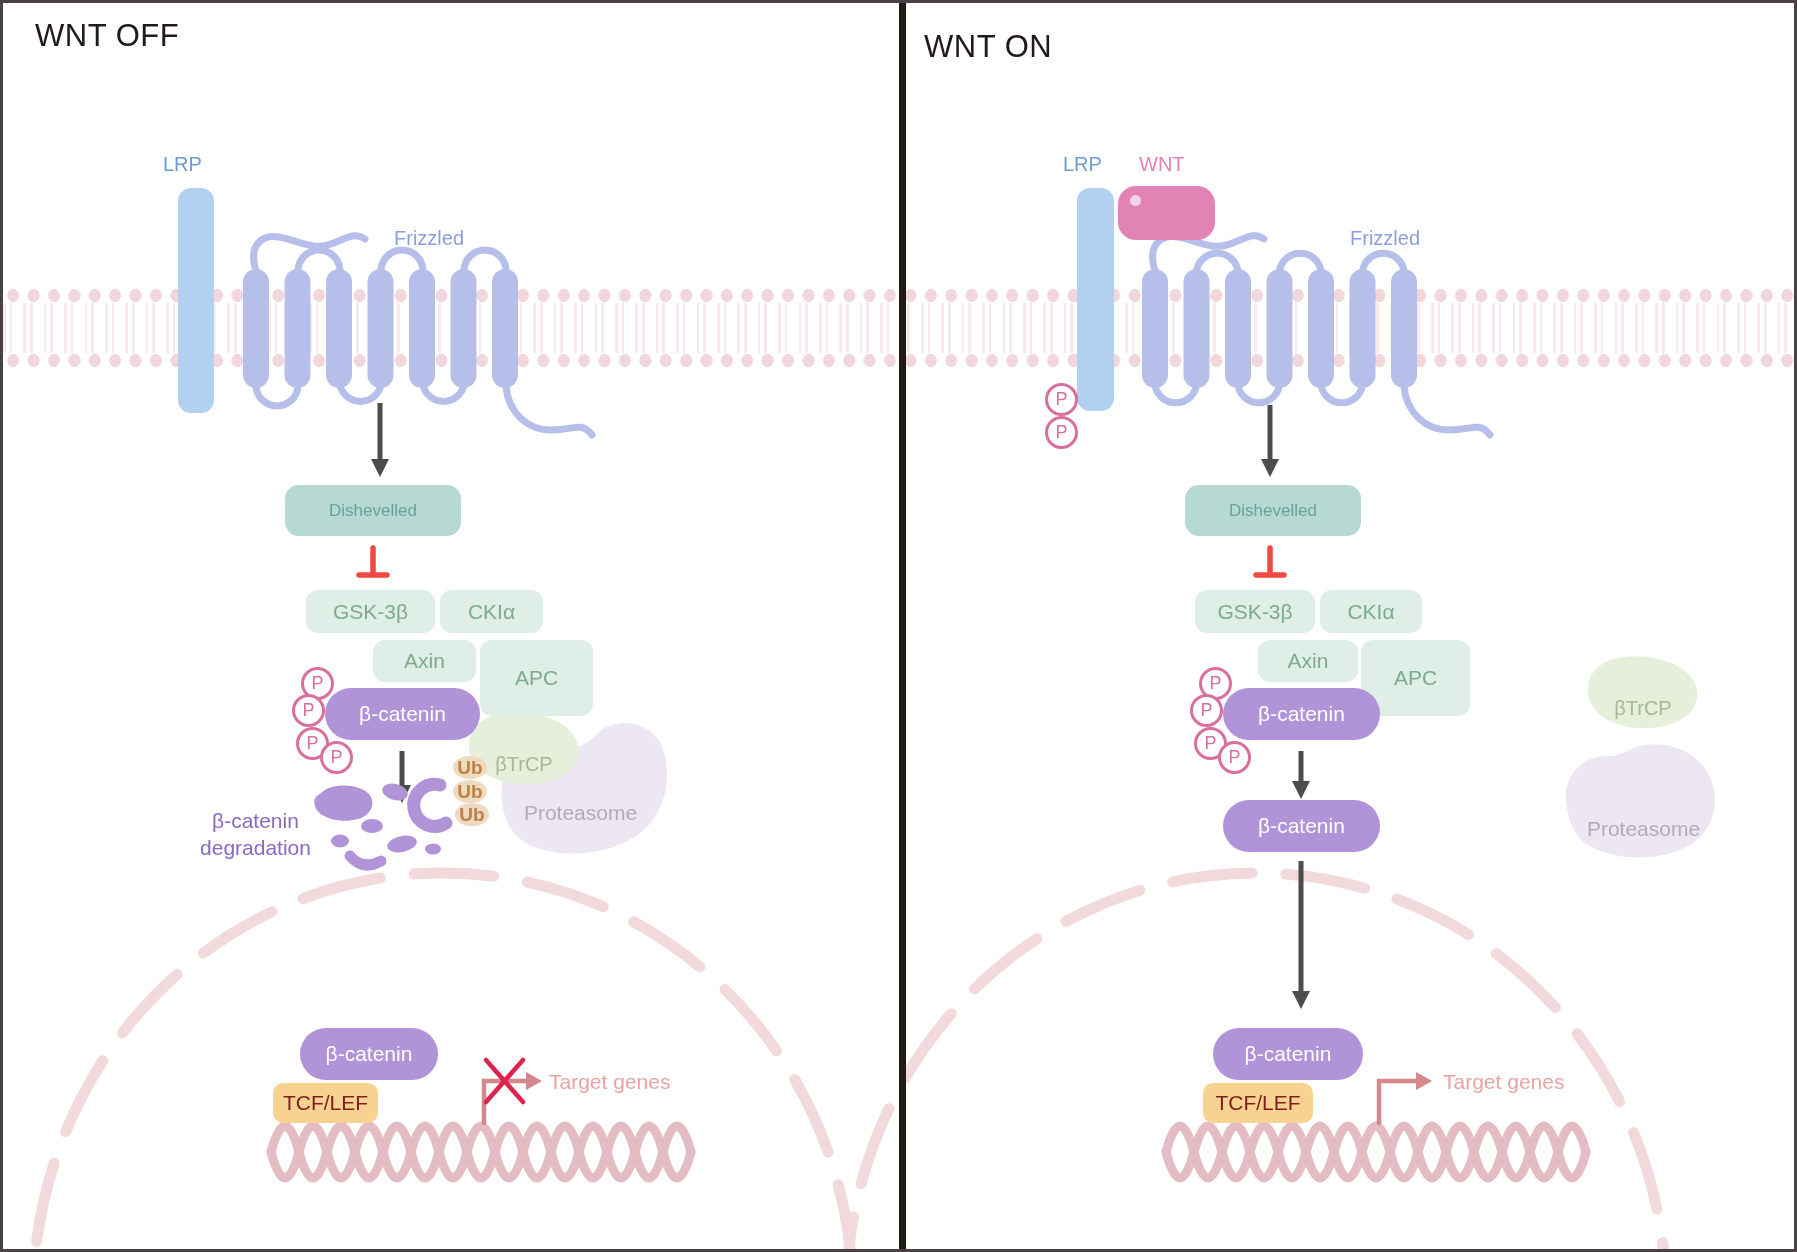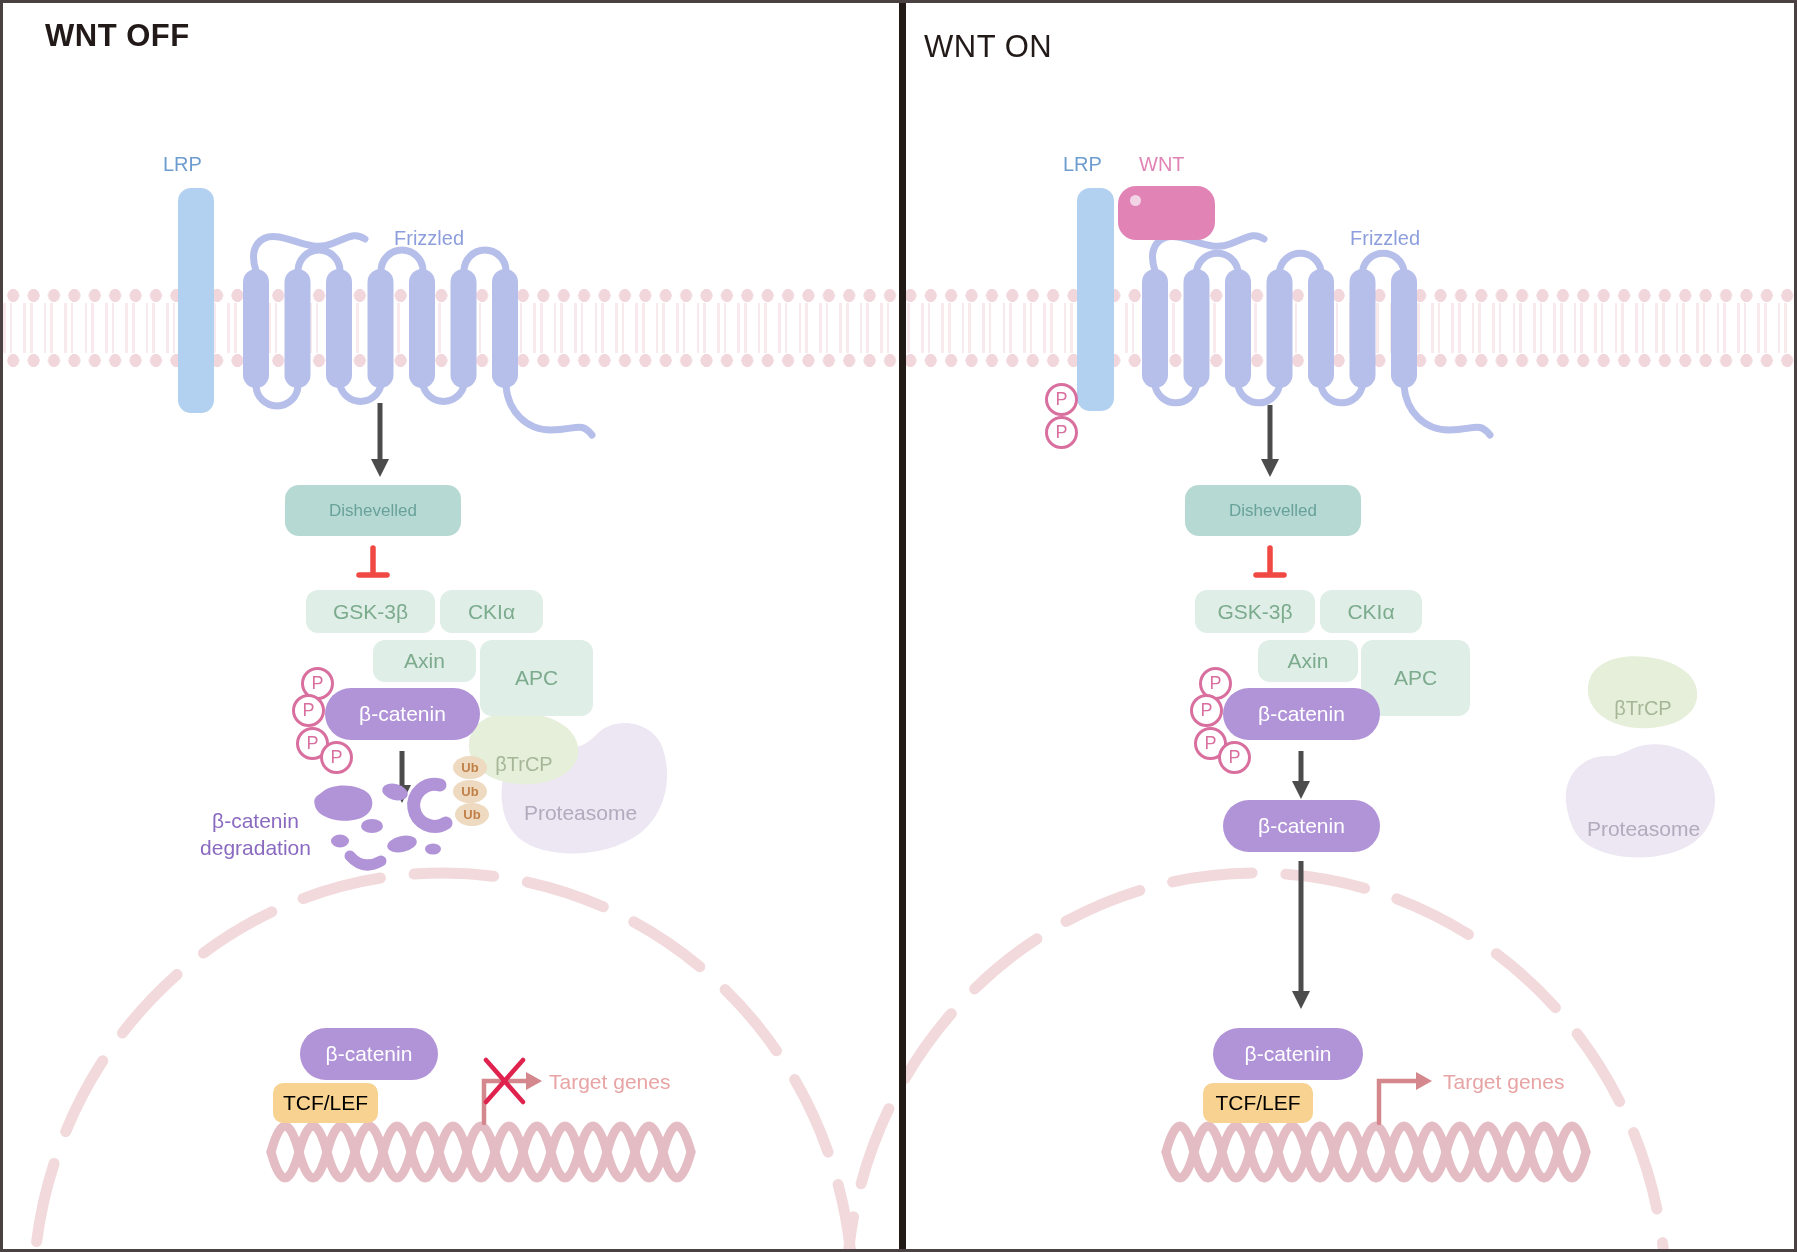--- a/index.html
+++ b/index.html
@@ -23,26 +23,26 @@
     background:repeating-linear-gradient(90deg,
       rgba(247,228,233,.95) 0 2.6px, rgba(255,255,255,0) 2.6px 6.6px,
       rgba(247,228,233,.95) 6.6px 9.2px, rgba(255,255,255,0) 9.2px 20.4px);}
   
   .node{position:absolute;display:flex;align-items:center;justify-content:center;z-index:3;}
   .title{position:absolute;font-size:31px;font-weight:500;letter-spacing:.5px;color:#221a18;z-index:4;}
   .lbl{position:absolute;z-index:4;text-align:left;}
   .teal-box{background:#b7d9d3;border-radius:14px;color:#68a29a;font-size:17px;}
   .green-box{background:#dfeee6;border-radius:12px;color:#7cab8e;font-size:21px;}
   .purple-pill{background:#b193d8;border-radius:26px;color:#ffffff;font-size:21px;}
-  .tcf-box{background:#f7d291;border-radius:10px;color:#000000;font-size:21px;}
+  .tcf-box{background:#f7d291;border-radius:10px;color:#7f1d1d;font-size:21px;}
   .p-badge{position:absolute;width:33px;height:33px;border-radius:50%;background:#ffffff;
     border:3.5px solid #d96f9e;color:#d96f9e;font-size:18px;display:flex;align-items:center;
     justify-content:center;box-sizing:border-box;z-index:5;}
   .ub-badge{position:absolute;width:34px;height:23px;border-radius:50%;background:#eedac0;
-    color:#c08048;font-size:13px;font-weight:bold;display:flex;align-items:center;justify-content:center;z-index:4;}
+    color:#c08048;font-size:19px;font-weight:bold;display:flex;align-items:center;justify-content:center;z-index:4;}
   .lrp-bar{position:absolute;background:#b2d1f0;border-radius:13px;z-index:2;}
   .wnt-box{position:absolute;background:#e184b5;border-radius:18px;z-index:3;}
   .wnt-dot{position:absolute;width:11px;height:11px;border-radius:50%;background:#f3d4e7;z-index:4;}
   .divider{position:absolute;left:896px;top:0;width:7px;height:100%;background:#221a16;z-index:6;}
   svg.layer{position:absolute;left:0;top:0;z-index:1;}
   .deg-label{position:absolute;color:#8a6ac0;font-size:21px;line-height:27px;text-align:center;z-index:4;}
   .blob-label{position:absolute;z-index:3;text-align:center;margin-top:16px;}
 </style>
 </head>
 <body>
@@ -171,21 +171,21 @@
       <path d="M1163,1149 q14,52 28,0 q14,-52 28,0 q14,52 28,0 q14,-52 28,0 q14,52 28,0 q14,-52 28,0 q14,52 28,0 q14,-52 28,0 q14,52 28,0 q14,-52 28,0 q14,52 28,0 q14,-52 28,0 q14,52 28,0 q14,-52 28,0 q14,52 28,0"></path>
       <path d="M1163,1149 q14,-52 28,0 q14,52 28,0 q14,-52 28,0 q14,52 28,0 q14,-52 28,0 q14,52 28,0 q14,-52 28,0 q14,52 28,0 q14,-52 28,0 q14,52 28,0 q14,-52 28,0 q14,52 28,0 q14,-52 28,0 q14,52 28,0 q14,-52 28,0"></path>
     </g>
 
     <g>
       <path d="M1376,1120 L1376,1078 L1414,1078" fill="none" stroke="#d4878d" stroke-width="4.5" stroke-linecap="round"></path>
       <polygon points="1429,1078 1413,1069 1413,1087" fill="#d4878d"></polygon>
     </g>
   </svg>
 
-  <div class="title" style="left:42px;top:15px;font-weight:bold;">WNT OFF</div>
+  <div class="title" style="left:32px;top:15px;">WNT OFF</div>
 
   <div class="lbl" style="left:160px;top:150px;width:66px;font-size:20px;color:#6d9ccf;">LRP</div>
   <div class="lrp-bar" style="left:175px;top:185px;width:36px;height:225px;"></div>
   <div class="lbl" style="left:391px;top:224px;width:80px;font-size:20px;color:#8d9edc;">Frizzled</div>
 
   <div class="node teal-box" style="left:282px;top:482px;width:176px;height:51px;">
     <span>Dishevelled</span>
   </div>
 
   <div class="node green-box" style="left:303px;top:587px;width:129px;height:43px;">

